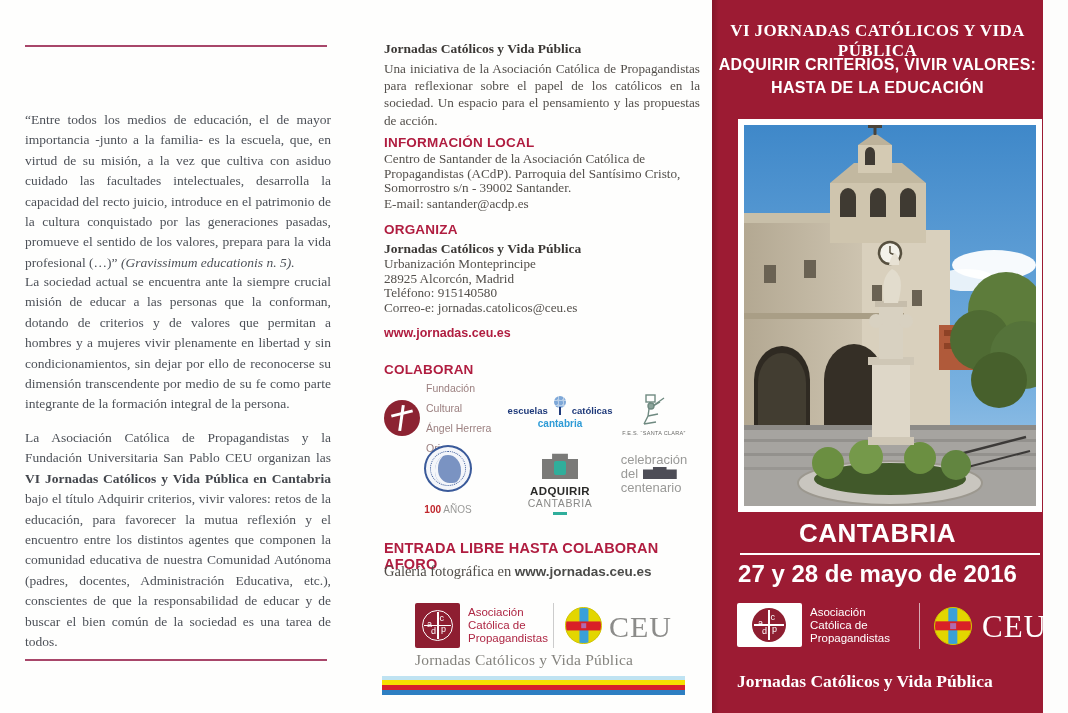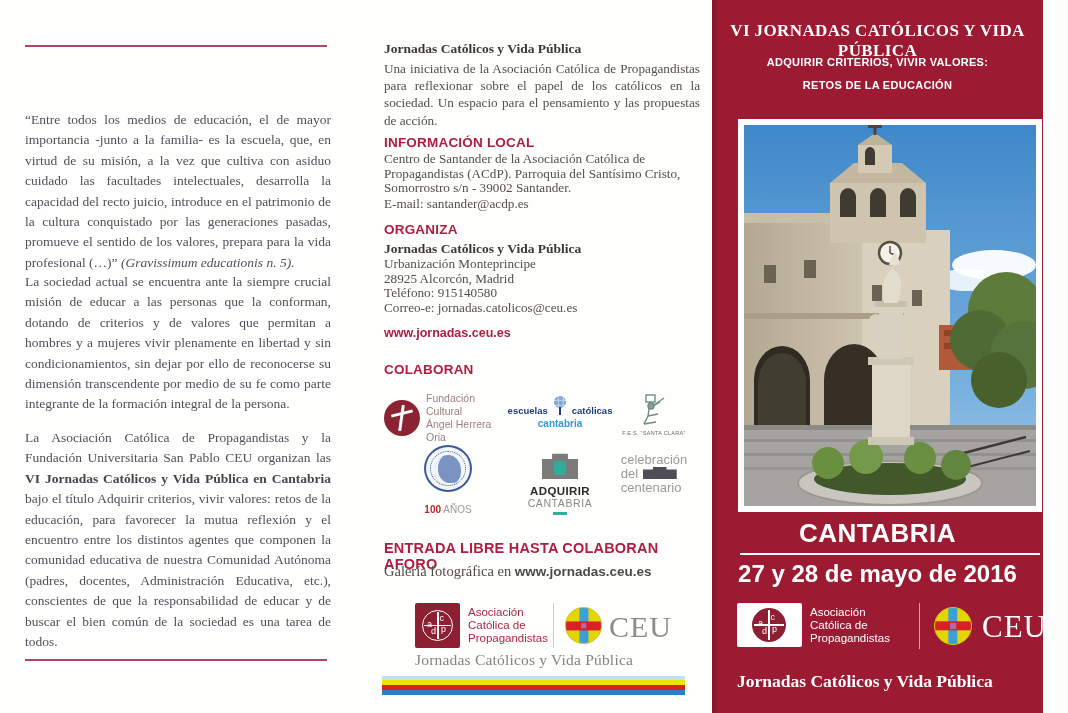--- a/index.html
+++ b/index.html
@@ -37,21 +37,21 @@
   .galeria { font-size:14.5px; color:#4f4b47; }
   .galeria .url { font-family:"Liberation Sans", sans-serif; font-weight:bold; font-size:13.5px; color:#4b4b49; }
 
   
   .logo-row { position:absolute; left:28px; width:316px; display:flex; }
   .lg { display:flex; flex-direction:column; align-items:center; justify-content:flex-start; }
   .fcaho { flex-direction:row; align-items:center; gap:6px; }
   .fcaho-circle { width:36px; height:36px; border-radius:50%; background:#8c2332; position:relative; flex:0 0 auto; }
   .fcaho-circle::before { content:""; position:absolute; left:16px; top:5px; width:3px; height:26px; background:#fff; transform:rotate(8deg); }
   .fcaho-circle::after  { content:""; position:absolute; left:7px; top:12px; width:22px; height:3px; background:#fff; transform:rotate(-14deg); }
-  .fcaho-text { font-family:"Liberation Sans", sans-serif; font-size:10.5px; line-height:13px; color:#9c8080; }
+  .fcaho-text { font-family:"Liberation Sans", sans-serif; font-size:10.5px; line-height:20px; color:#9c8080; }
   .ec-top { display:flex; align-items:flex-end; gap:4px; font-family:"Liberation Sans", sans-serif;
       font-weight:bold; font-size:9.5px; color:#1f3a7a; }
   .ec-tree { width:16px; height:20px; position:relative; }
   .ec-tree::before { content:""; position:absolute; left:2px; top:0; width:12px; height:12px; border-radius:50%;
       background:radial-gradient(circle at 35% 35%, #7ea8d8 2px, transparent 2.6px) 0 0/5px 5px, #b9cfe8; }
   .ec-tree::after { content:""; position:absolute; left:7px; top:11px; width:2px; height:8px; background:#1f3a7a; }
   .ec-bottom { font-family:"Liberation Sans", sans-serif; font-weight:bold; font-size:10px; color:#2e9bd6; margin-top:2px; }
   .fes-draw { width:40px; height:36px; position:relative; }
   .fes-draw svg { width:100%; height:100%; }
   .fes-cap { font-family:"Liberation Sans", sans-serif; font-size:5.5px; color:#6a6a68; letter-spacing:.3px; margin-top:2px; }
@@ -86,21 +86,21 @@
   .vdiv { position:absolute; width:1px; background:#cccccc; }
 
   .stripes { position:absolute; left:26px; top:676px; width:303px; }
   .stripes div { width:100%; }
   .m-footer-brand { position:absolute; left:59px; top:651px; font-size:15.5px; color:#85847f; letter-spacing:.2px; }
 
   
   .r-title { position:absolute; left:0; top:21px; width:100%; text-align:center; color:#ffffff;
       font-weight:bold; font-size:17px; letter-spacing:.4px; }
   .r-sub { position:absolute; left:0; width:100%; text-align:center; color:#ffffff;
-      font-family:"Liberation Sans", sans-serif; font-weight:bold; font-size:11px; letter-spacing:.3px; }
+      font-family:"Liberation Sans", sans-serif; font-weight:bold; font-size:16px; letter-spacing:.3px; }
   .r-sub1 { top:56px; } .r-sub2 { top:79px; }
   .photo { position:absolute; left:26px; top:119px; width:304px; height:393px; background:#ffffff; padding:6px; }
   .photo svg { width:292px; height:381px; display:block; }
   .r-location { position:absolute; left:0; top:518px; width:100%; text-align:center; color:#ffffff;
       font-family:"Liberation Sans", sans-serif; font-weight:bold; font-size:26px; letter-spacing:.5px; }
   .r-rule { position:absolute; left:28px; top:553px; width:300px; height:2px; background:#ffffff; }
   .r-dates { position:absolute; left:0; top:560px; width:100%; text-align:center; color:#ffffff;
       font-family:"Liberation Sans", sans-serif; font-weight:bold; font-size:24px; }
   .r-acdp-text, .m-acdp-text { font-family:"Liberation Sans", sans-serif; font-size:11.5px; line-height:13px; }
   .r-footer-brand { position:absolute; left:25px; top:671px; color:#ffffff; font-weight:bold; font-size:17.5px; }
@@ -226,21 +226,21 @@
       <div style="height:4px; background:#bfe3f2;"></div>
       <div style="height:5px; background:#f6e000;"></div>
       <div style="height:5px; background:#d6212b;"></div>
       <div style="height:5px; background:#2e7fc2;"></div>
     </div>
   </section>
 
   <section class="panel panel-right">
     <div class="r-title">VI JORNADAS CATÓLICOS Y VIDA PÚBLICA</div>
     <div class="r-sub r-sub1">ADQUIRIR CRITERIOS, VIVIR VALORES:</div>
-    <div class="r-sub r-sub2">RETOS DE LA EDUCACIÓN</div>
+    <div class="r-sub r-sub2">HASTA DE LA EDUCACIÓN</div>
 
     <div class="photo">
       <svg viewBox="0 0 292 381" preserveAspectRatio="none">
         <defs>
           <linearGradient id="sky" x1="0" y1="0" x2="0" y2="1">
             <stop offset="0" stop-color="#3f88c9"></stop>
               <stop offset="0.7" stop-color="#79b1e0"></stop>
               <stop offset="1" stop-color="#a8cdea"></stop>
           </linearGradient>
           <linearGradient id="stone" x1="0" y1="0" x2="1" y2="0">

